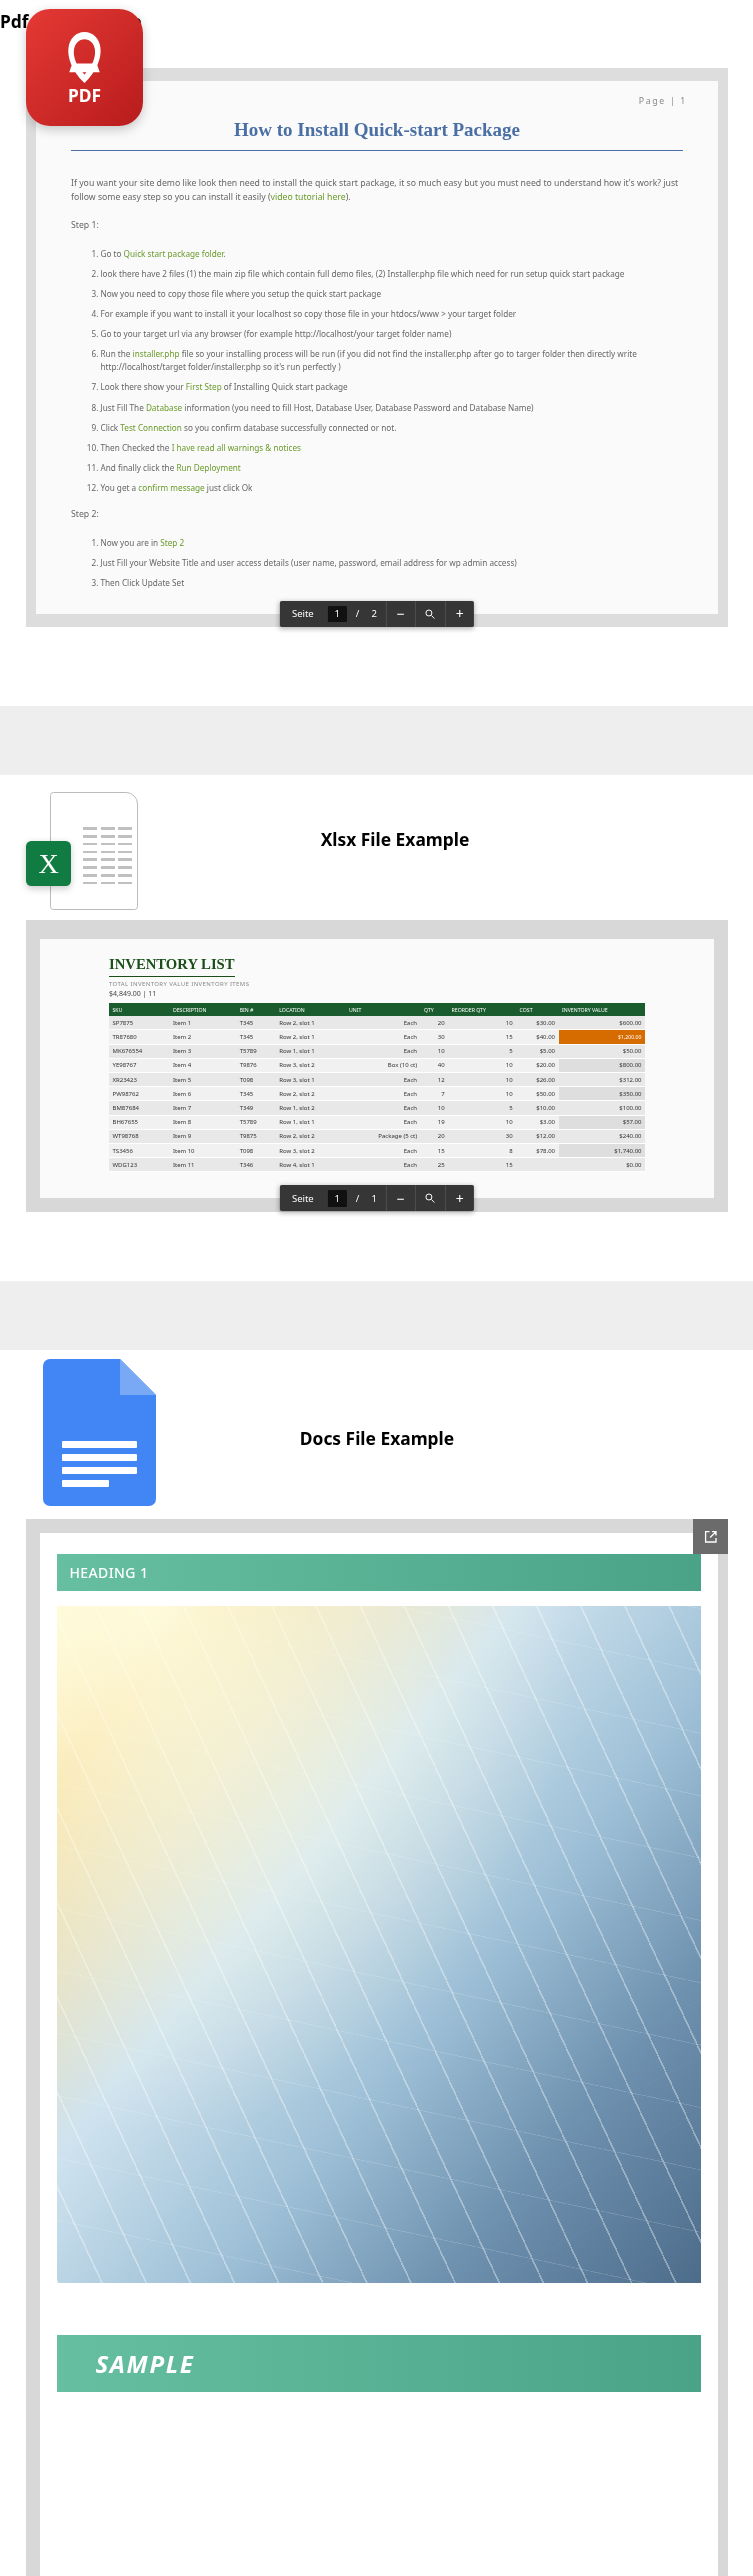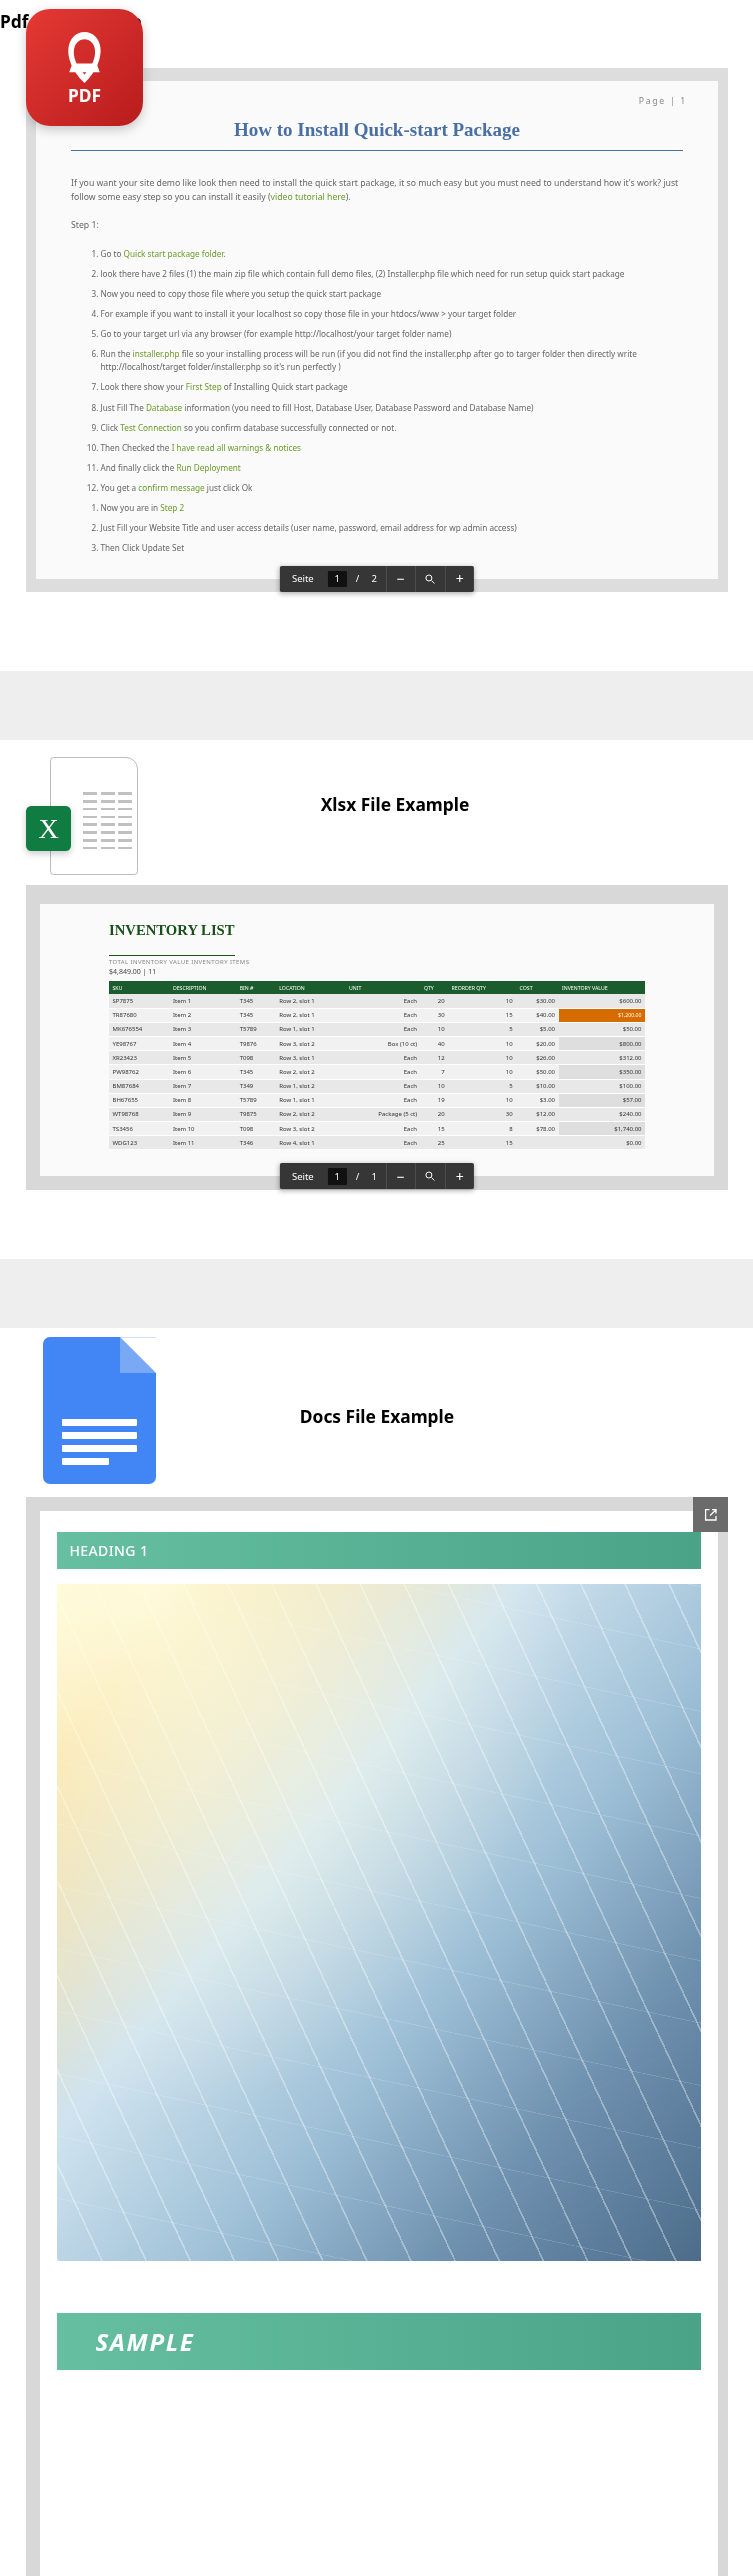--- a/index.html
+++ b/index.html
@@ -35,21 +35,21 @@
 .xlsx-section { padding: 0 0 69px 0; background: #fff; }
 .xlsx-icon { position: absolute; left: 26px; top: 17.4px; z-index: 10; width: 121px; height: 130px; }
 .xlsx-doc { position: absolute; left: 24px; top: 0; width: 88px; height: 118px; background: #fff; border: 1.7px solid #bbb; border-radius: 3.5px 12px 3.5px 3.5px; }
 .xlsx-lines { position: absolute; left: 57px; top: 35px; }
 .xlsx-lines .row { display: flex; gap: 3.5px; margin-bottom: 5.2px; }
 .xlsx-lines .cell { width: 14px; height: 2.6px; background: #c0c0c0; }
 .xlsx-badge { position: absolute; left: 0; top: 49px; width: 45px; height: 45px; background: #107c41; border-radius: 5.2px; display: flex; align-items: center; justify-content: center; color: #fff; font-size: 28px; font-family: Georgia, serif; box-shadow: 0 2.6px 7px rgba(0,0,0,.2); }
 .xlsx-title { text-align: center; font-size: 17.4px; font-weight: bold; padding-top: 52px; margin-left: 36px; }
 .xlsx-frame { margin: 69px 26px 0 26px; background: #fafafa; border: 14px solid #d8d8d8; border-top-width: 19px; min-height: 165px; padding: 15.6px 69px 26px 69px; color: #333; position: relative; }
 
-.inv-title { font-family: Georgia, serif; font-size: 14.7px; font-weight: bold; color: #1a4f1a; border-bottom: 1.7px solid #1a4f1a; padding-bottom: 16px; display: inline-block; }
+.inv-title { font-family: Georgia, serif; font-size: 14.7px; font-weight: bold; color: #1a4f1a; border-bottom: 1.7px solid #1a4f1a; padding-bottom: 3px; display: inline-block; }
 .inv-sub { font-size: 6px; color: #888; text-transform: uppercase; letter-spacing: 0.4px; margin-top: 2.6px; }
 .inv-total { font-size: 7px; color: #444; margin-top: 0.9px; }
 table.inv { border-collapse: collapse; width: 100%; margin-top: 5.2px; font-size: 6px; }
 table.inv th { background: #1a5c2e; color: #fff; padding: 2.6px 3.5px; text-align: left; font-weight: normal; text-transform: uppercase; font-size: 5.2px; }
 table.inv td { padding: 2.6px 3.5px; border-bottom: 0.9px solid #fff; background: #f1f1f1; }
 table.inv tr:nth-child(odd) td { background: #e8e8e8; }
 table.inv td:last-child { text-align: right; background: #dedede; }
 table.inv td.r { text-align: right; }
 .hi { background: #d66b00 !important; color: #fff; font-size: 5.2px; }
 
@@ -103,20 +103,21 @@
           <li>For example if you want to install it your localhost so copy those file in your htdocs/www &gt; your target folder</li>
           <li>Go to your target url via any browser (for example http://localhost/your target folder name)</li>
           <li><span>Run the </span><a class="link">installer.php</a><span> file so your installing process will be run (if you did not find the installer.php after go to targer folder then directly write http://localhost/target folder/installer.php so it's run perfectly )</span></li>
           <li><span>Look there show your </span><a class="link">First Step</a><span> of Installing Quick start package</span></li>
           <li><span>Just Fill The </span><a class="link">Database</a><span> information (you need to fill Host, Database User, Database Password and Database Name)</span></li>
           <li><span>Click </span><a class="link">Test Connection</a><span> so you confirm database successfully connected or not.</span></li>
           <li><span>Then Checked the </span><a class="link">I have read all warnings &amp; notices</a><span></span></li>
           <li><span>And finally click the </span><a class="link">Run Deployment</a><span></span></li>
           <li><span>You get a </span><a class="link">confirm message</a><span> just click Ok</span></li>
         </ol>
+      <p class="step-label">Step 2:</p>
       <ol id="step2-list">
           <li><span>Now you are in </span><a class="link">Step 2</a><span></span></li>
           <li>Just Fill your Website Title and user access details (user name, password, email address for wp admin access)</li>
           <li>Then Click Update Set</li>
         </ol>
     </div>
     <div class="pager">
       <span class="lbl">Seite</span>
       <span class="cur">1</span>
       <span class="slash">/</span>

